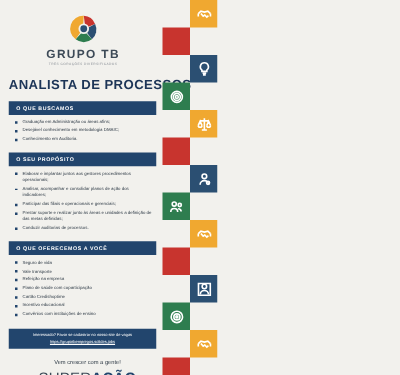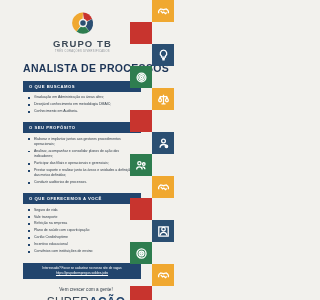--- a/index.html
+++ b/index.html
@@ -19,21 +19,21 @@
     grid-template-columns:22px 22px;
     grid-auto-rows:22px;
   }
   .cell { width:22px; height:22px; display:flex; align-items:center; justify-content:center; }
   .cell.blank { background:transparent; }
   .cell svg { width:13px; height:13px; }
   .cell svg * { stroke:#ffffff; fill:none; stroke-width:1.6; }
 
   
   .content {
-    position:absolute; top:0; left:16px;
+    position:absolute; top:0; left:0;
     width:132px; height:300px;
     padding:6px 6px 0 7px;
   }
 
   
   .logo-block { text-align:center; padding-top:4px; }
   .logo-mark { width:26px; height:26px; margin:0 auto 2px; position:relative; }
   .logo-mark svg { width:26px; height:26px; display:block; }
   .logo-word {
     font-size:9.5px; font-weight:bold; letter-spacing:1.1px;

